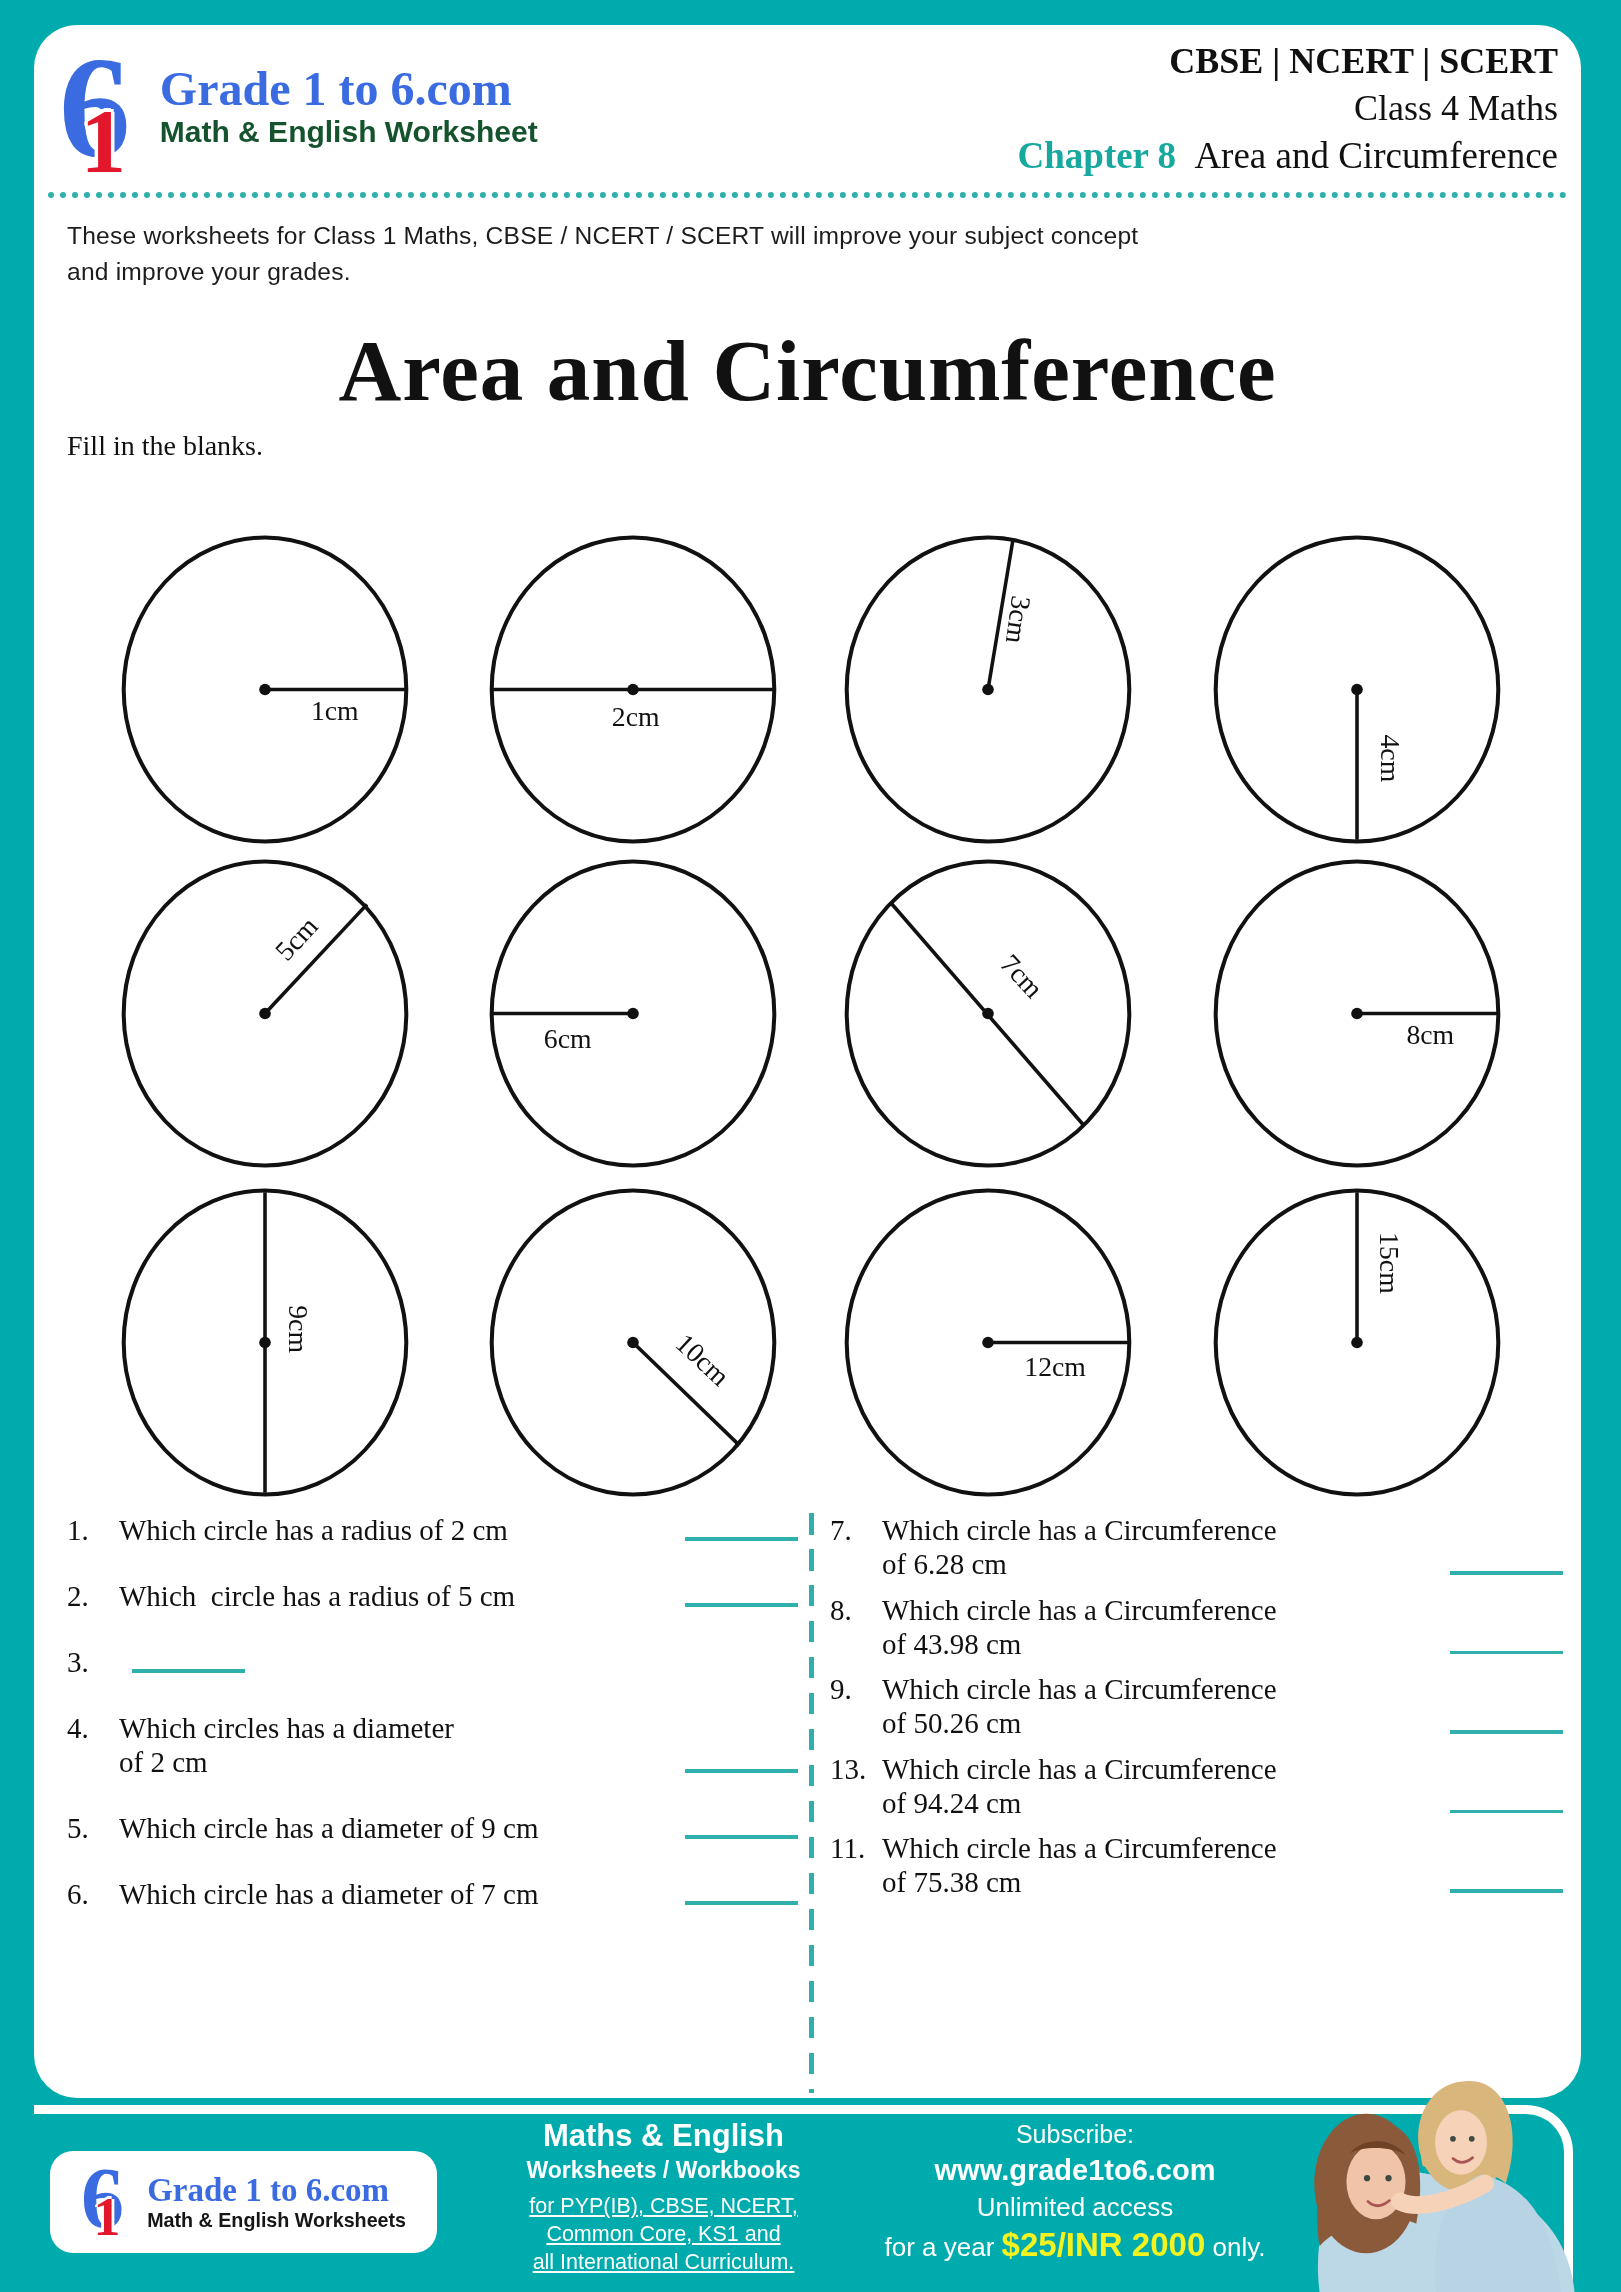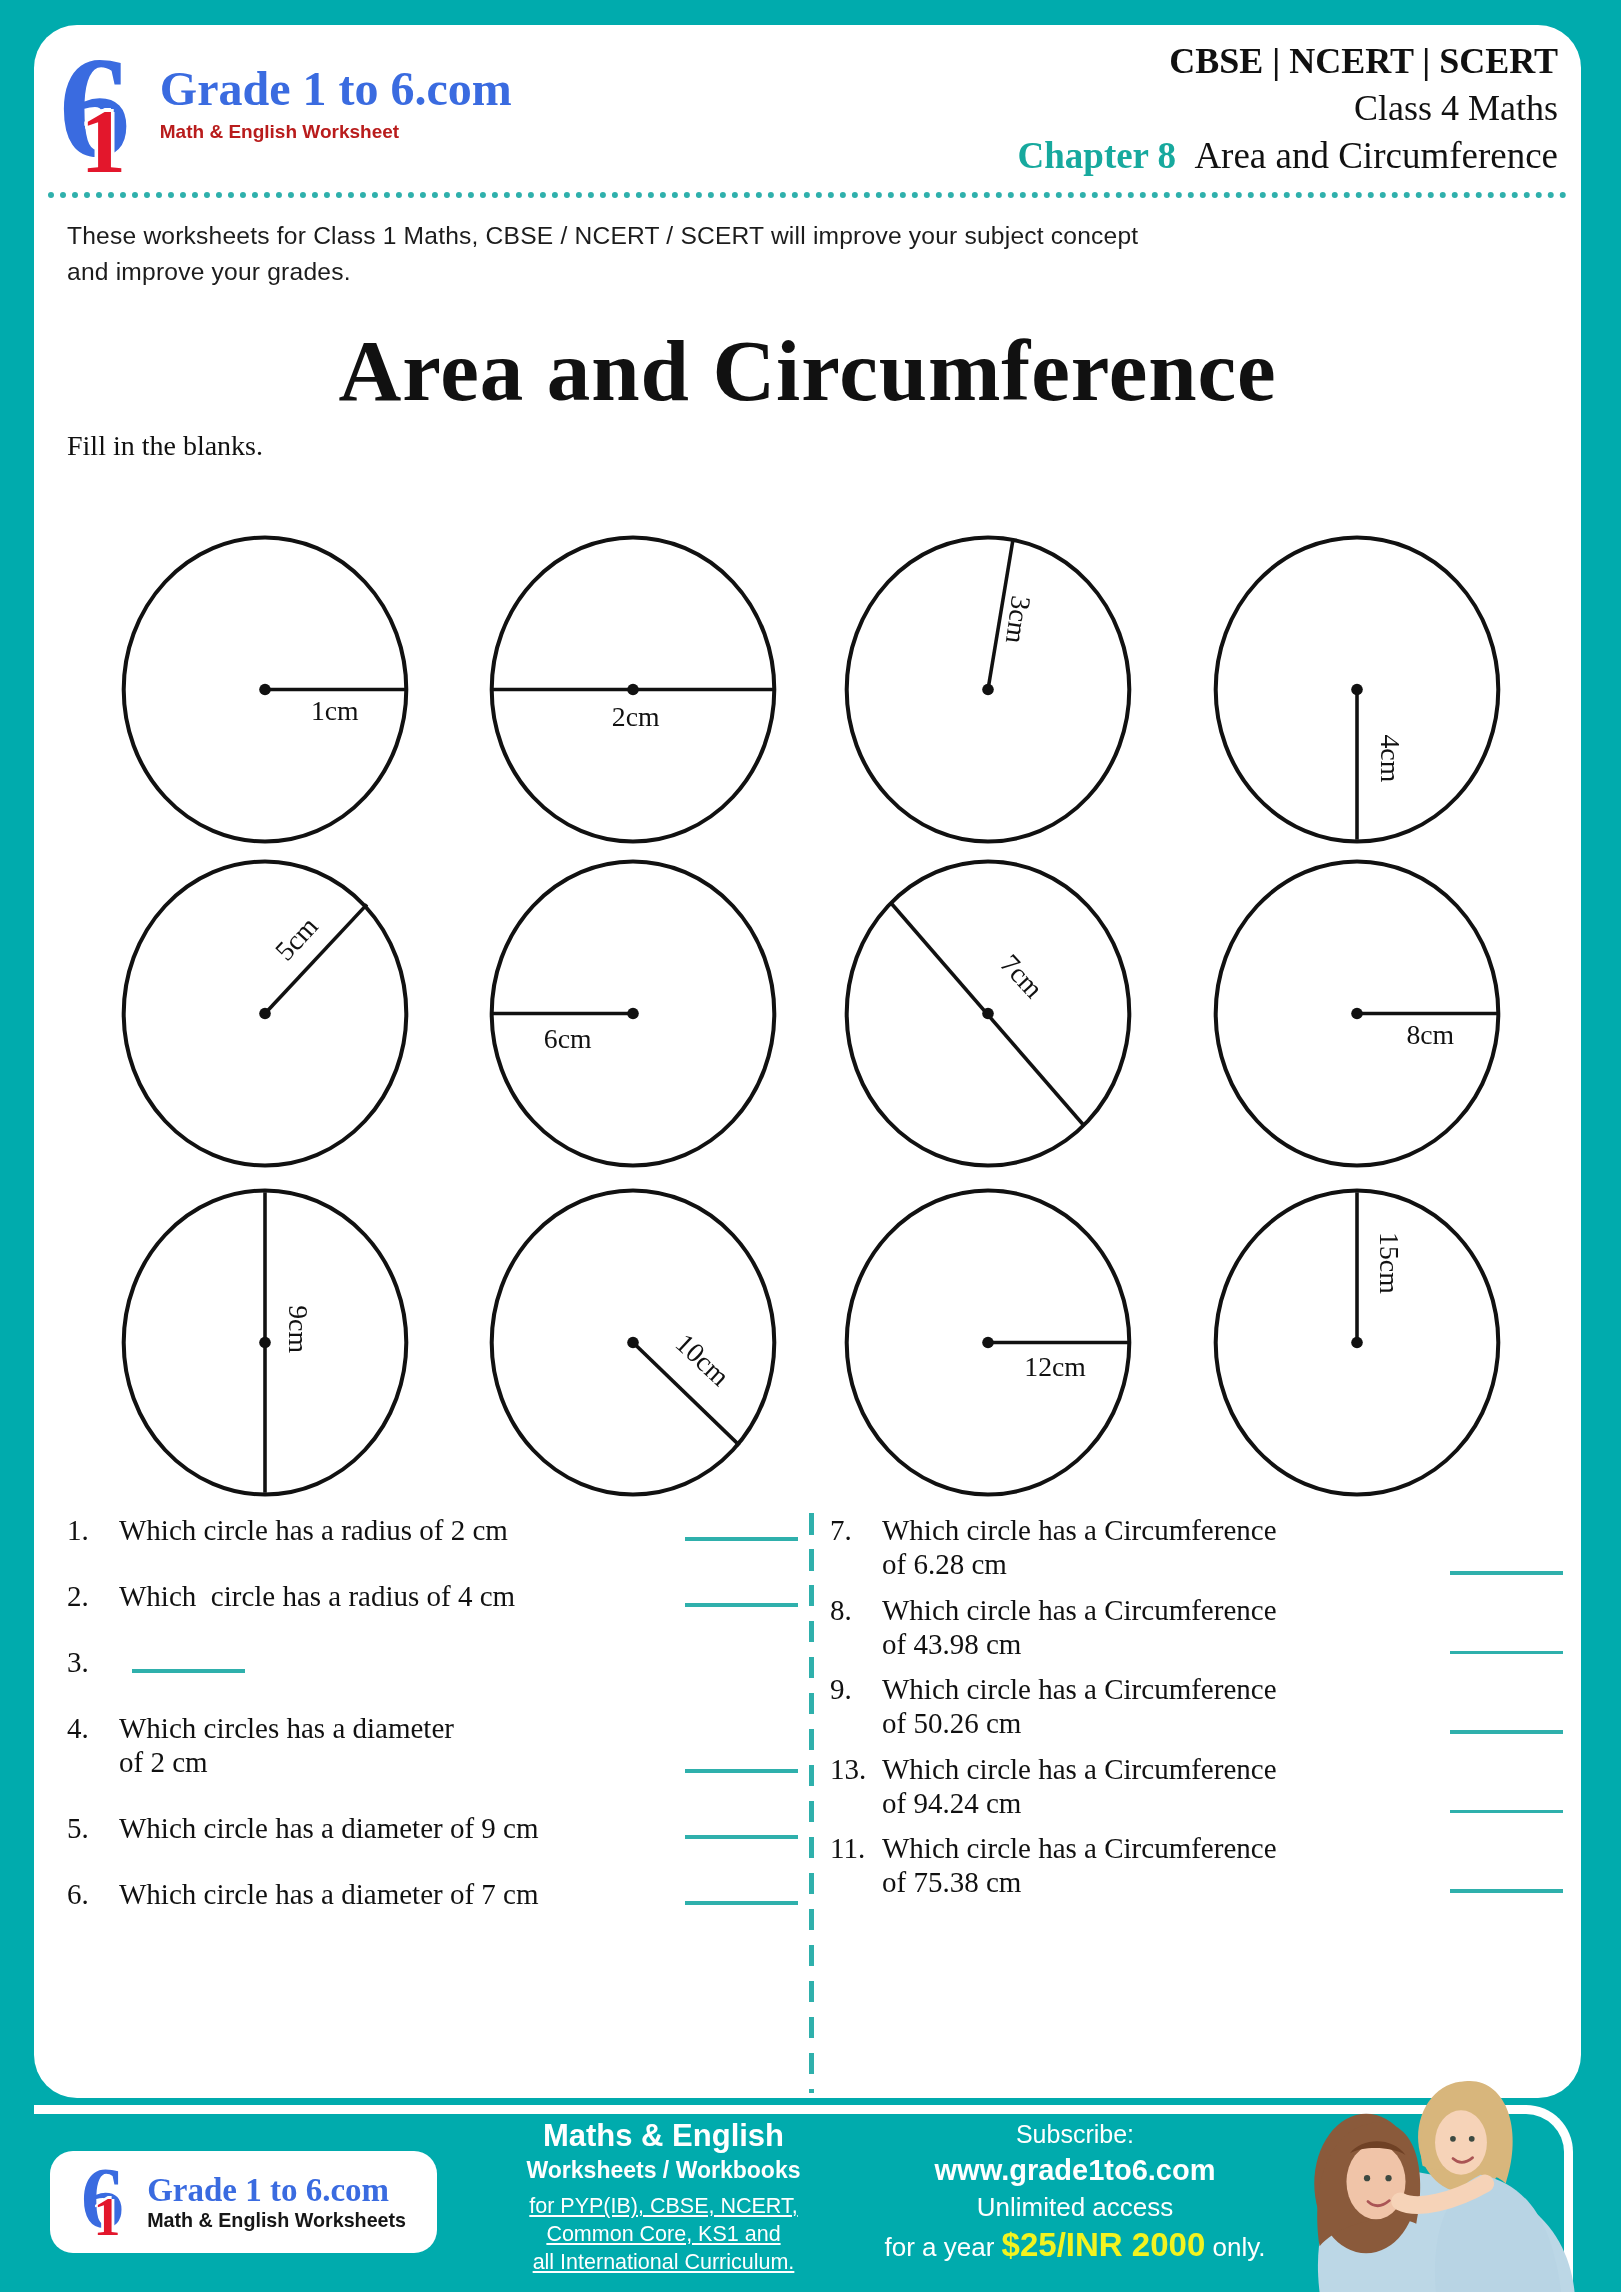--- a/index.html
+++ b/index.html
@@ -14,21 +14,21 @@
         background:#fff;border-radius:43px;}
   
   .logo-row{position:absolute;left:25px;top:16px;display:flex;align-items:flex-start;}
   .logo-mark{position:relative;width:99px;height:148px;flex:0 0 auto;}
   .logo-six{font-family:"Liberation Serif",serif;font-weight:bold;font-size:143px;line-height:134px;color:var(--blue);}
   .logo-one{position:absolute;left:21.5px;top:56px;font-family:"Liberation Serif",serif;font-weight:bold;
             font-size:91px;line-height:90px;color:var(--red);
             text-shadow:-3.6px 0 0 #fff,3.6px 0 0 #fff,0 -3.6px 0 #fff,0 3.6px 0 #fff,-2.7px -2.7px 0 #fff,2.7px 2.7px 0 #fff,-2.7px 2.7px 0 #fff,2.7px -2.7px 0 #fff;}
   .logo-text{padding-top:23px;margin-left:1.8px;}
   .logo-site{font-family:"Liberation Serif",serif;font-weight:bold;font-size:48px;line-height:50px;color:var(--blue);}
-  .logo-tag{font-family:"Liberation Sans",sans-serif;font-weight:bold;font-size:19px;line-height:36px;color:#b91c1c;}
+  .logo-tag{font-family:"Liberation Sans",sans-serif;font-weight:bold;font-size:30px;line-height:36px;color:#14532d;}
   .hdr-right{position:absolute;right:23px;top:12.5px;text-align:right;line-height:47px;}
   .hdr-boards{font-weight:bold;font-size:36px;}
   .hdr-class{font-size:36px;}
   .hdr-chapter{font-size:37px;}
   .chapter-teal{color:var(--chapter);font-weight:bold;}
   .dotted-sep{position:absolute;left:14.3px;right:14.3px;top:167px;border-top:6.3px dotted var(--accent);}
   
   .intro{position:absolute;left:33px;top:193px;font-family:"Liberation Sans",sans-serif;
          font-size:24.6px;line-height:36px;color:#1c1c1c;white-space:pre-line;letter-spacing:0.2px;}
   .ws-title{position:absolute;left:0;right:0;top:301px;text-align:center;
@@ -207,21 +207,21 @@
 
     <div class="questions">
       <div class="q-col-left q-left" id="q-left">
           <div class="q">
             <span class="q-num">1.</span>
             <span class="q-text">Which circle has a radius of 2 cm</span>
             <span class="q-blank"></span>
           </div>
           <div class="q">
             <span class="q-num">2.</span>
-            <span class="q-text">Which  circle has a radius of 4 cm</span>
+            <span class="q-text">Which  circle has a radius of 5 cm</span>
             <span class="q-blank"></span>
           </div>
           <div class="q">
             <span class="q-num">3.</span>
             <span class="q-blank"></span>
           </div>
           <div class="q">
             <span class="q-num">4.</span>
             <span class="q-text">Which circles has a diameter
 of 2 cm</span>

